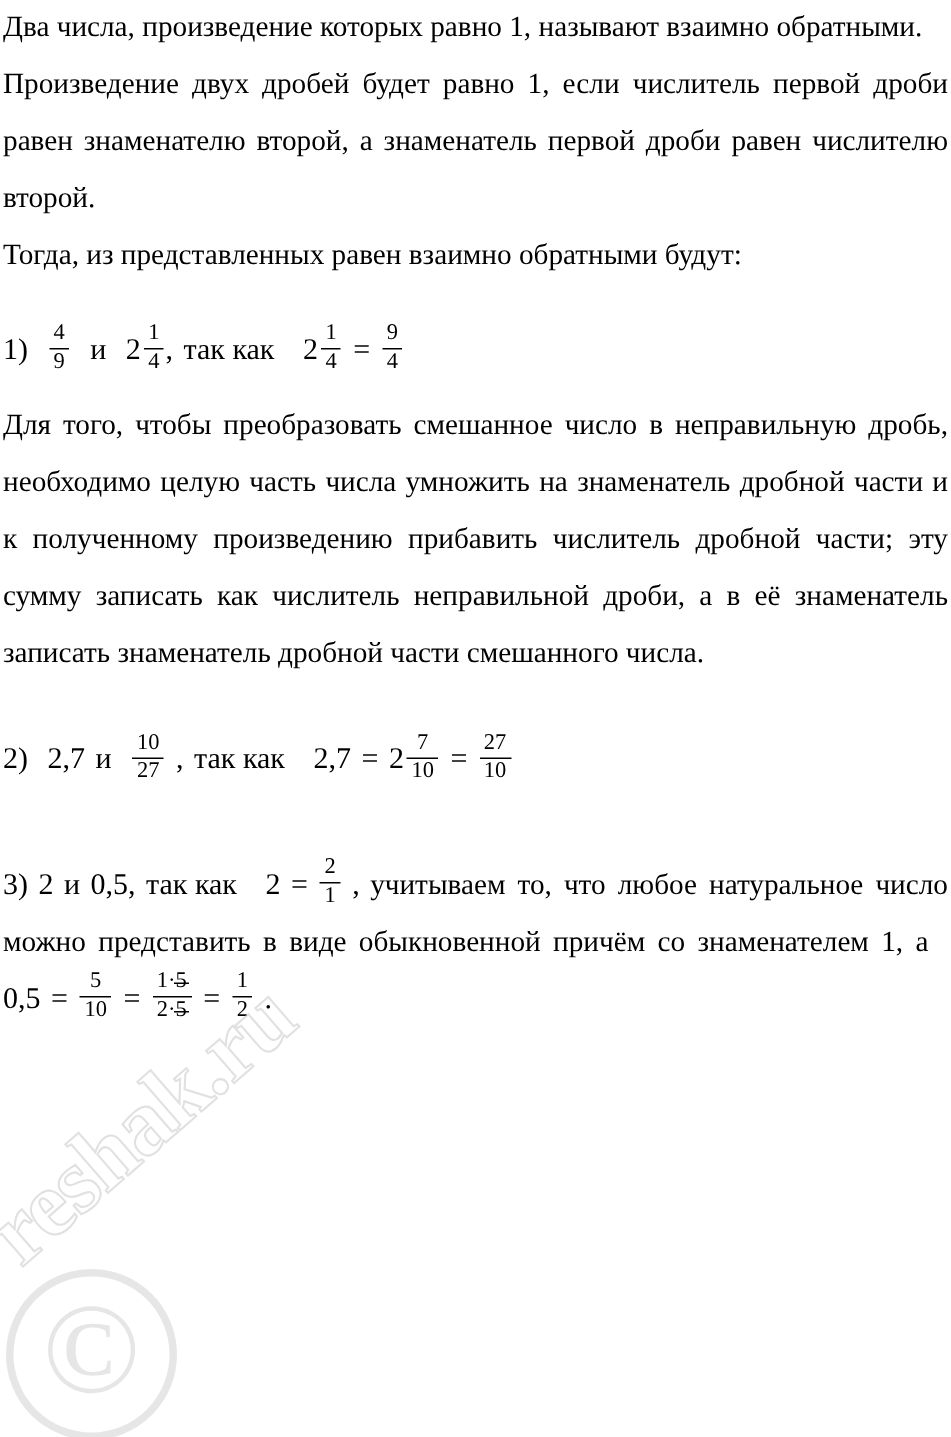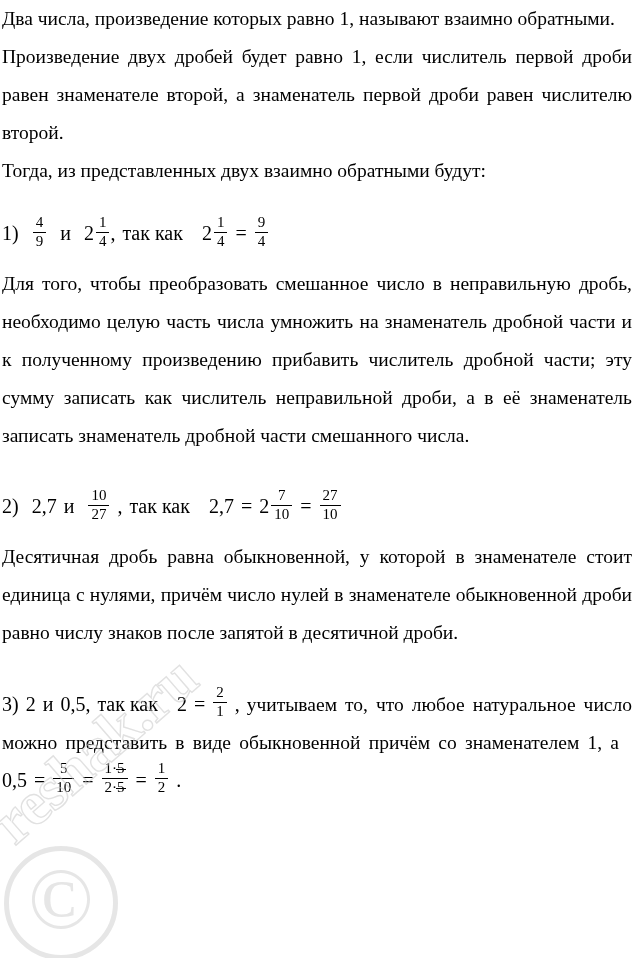--- a/index.html
+++ b/index.html
@@ -153,23 +153,23 @@
 
 <div class="page">
 
   <div class="watermark">
     <div class="wm-text">reshak.ru</div>
     <div class="wm-copy">©</div>
   </div>
 
   <p class="para">Два числа, произведение которых равно 1, называют взаимно обратными.</p>
 
-  <p class="para">Произведение двух дробей будет равно 1, если числитель первой дроби равен знаменателе второй, а знаменатель первой дроби равен числителю второй.</p>
-
-  <p class="para">Тогда, из представленных двух взаимно обратными будут:</p>
+  <p class="para">Произведение двух дробей будет равно 1, если числитель первой дроби равен знаменателю второй, а знаменатель первой дроби равен числителю второй.</p>
+
+  <p class="para">Тогда, из представленных равен взаимно обратными будут:</p>
 
   <div class="spacer-md"></div>
 
   <div class="mathline">
     <span class="tok">1)</span>
     <span class="gap-2"></span>
     <span class="frac">
       <span class="num">4</span>
       <span class="den">9</span>
     </span>
@@ -240,21 +240,20 @@
     <span class="tok">=</span>
     <span class="gap-1"></span>
     <span class="frac">
       <span class="num">27</span>
       <span class="den">10</span>
     </span>
   </div>
 
   <div class="spacer-sm"></div>
 
-  <p class="para">Десятичная дробь равна обыкновенной, у которой в знаменателе стоит единица с нулями, причём число нулей в знаменателе обыкновенной дроби равно числу знаков после запятой в десятичной дроби.</p>
 
   <div class="spacer-lg"></div>
 
   <div class="flow">
     <span class="mathline" style="display:inline-flex;">
       <span class="tok">3)</span>
       <span class="gap-1"></span>
       <span class="tok">2</span>
       <span class="gap-1"></span>
       <span class="tok">и</span>

